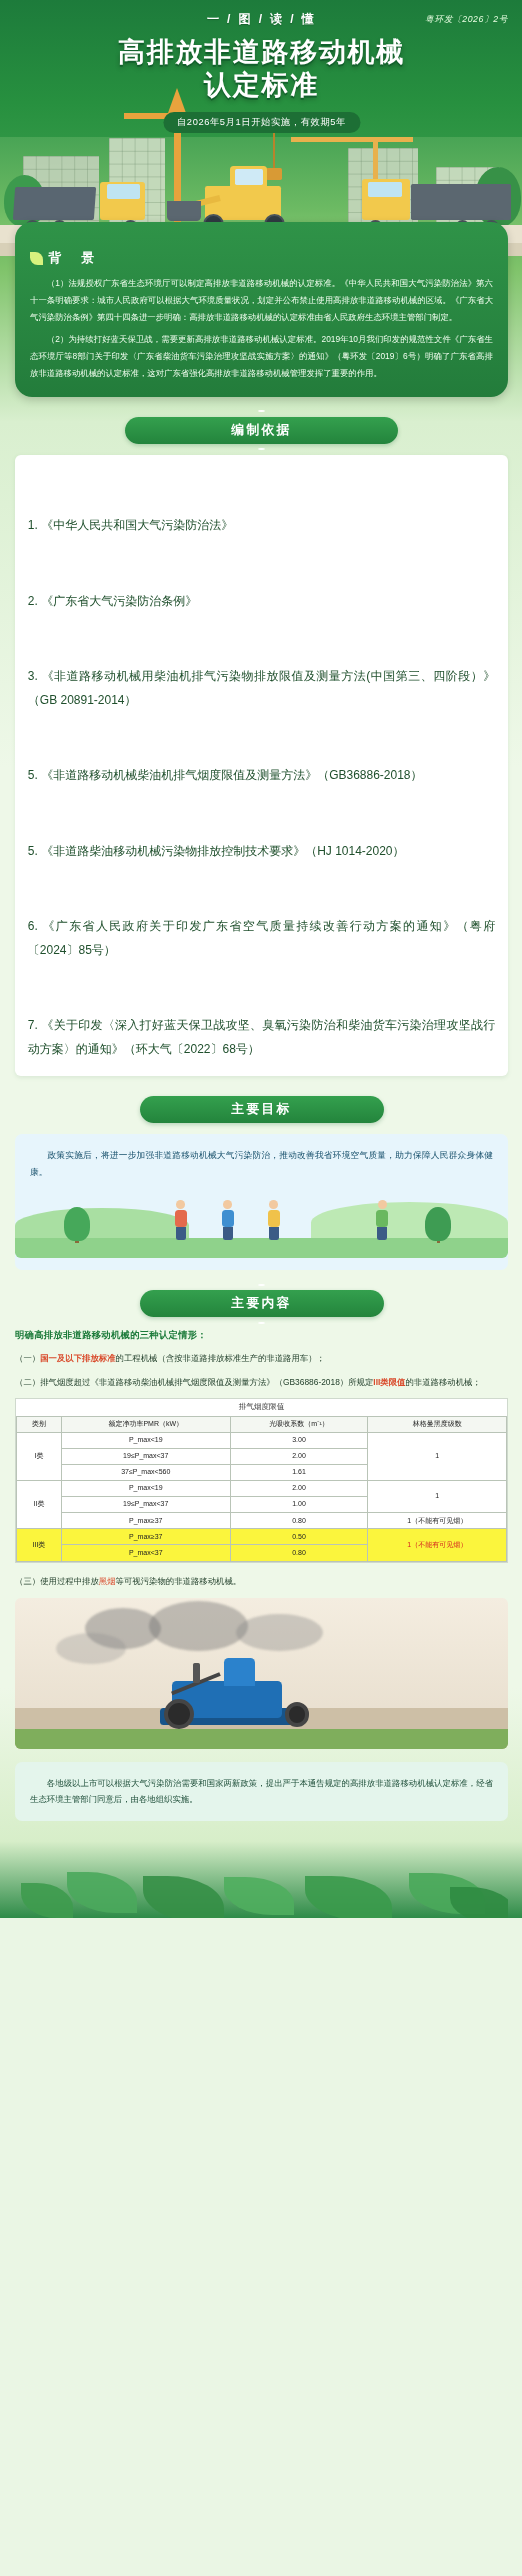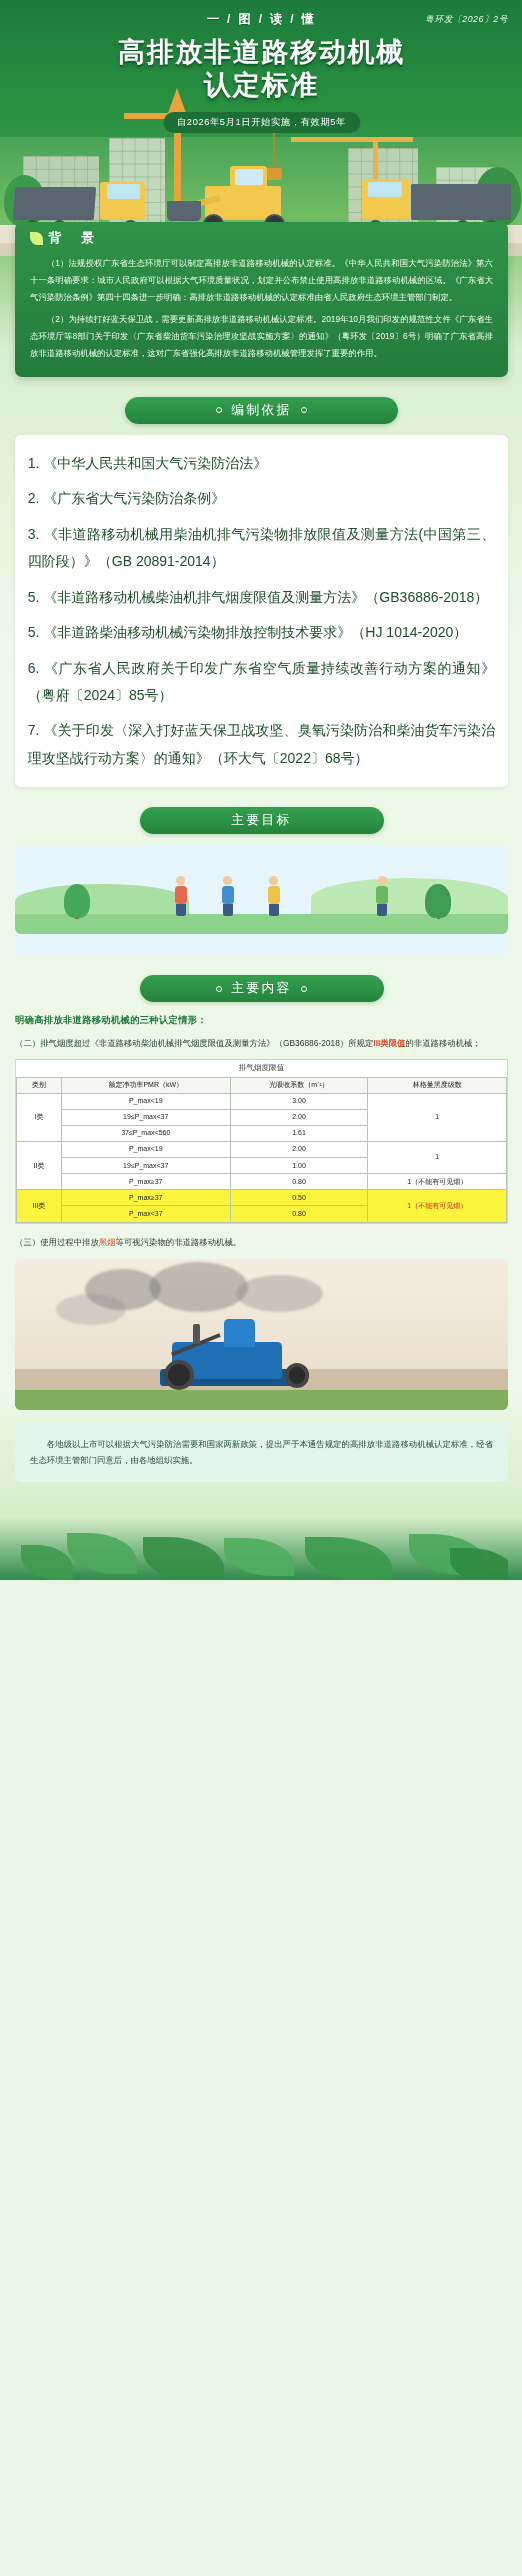--- a/index.html
+++ b/index.html
@@ -119,22 +119,22 @@
   #truckB .w2 { right:41px; }
   #truckB .w3 { right:12.8px; }
 
   
   .content { padding: 0 15px 0; position: relative; }
 
   
   .bg-card {
     margin: -34px 0 8px;
     background: linear-gradient(180deg,#2f9348,#237c3b);
-    border-radius: 7px;
-    padding: 8px 15px 15px;
+    border-radius: 17px;
+    padding: 28px 15px 15px;
     color:#ffffff;
     box-shadow: 0 2.3px 8.1px rgba(0,0,0,.18);
     position: relative;
     z-index: 3;
   }
   .bg-head { display:flex; align-items:center; gap:5.8px; margin-bottom:8.1px; }
   .bg-head .leaf {
     width:12.8px; height:12.8px; border-radius: 0 60% 0 60%;
     background:#d7f27e; display:inline-block;
   }
@@ -149,43 +149,45 @@
 
   
   .sec-title {
     margin: 20px auto 11.6px;
     width: 273px;
     height: 27px;
     background: linear-gradient(180deg,#34a04e,#23843c);
     border-radius: 14px;
     color:#fff;
     display:flex; align-items:center; justify-content:center; gap:9.3px;
-    font-size:12.8px; font-weight:normal; letter-spacing:2.3px;
+    font-size:12.8px; font-weight:bold; letter-spacing:2.3px;
     box-shadow: 0 1.7px 4.6px rgba(40,120,60,.28);
     position: relative;
+    flex-direction: column;
   }
   .sec-title .dot {
     width:6.4px; height:6.4px; border-radius:50%;
     border:1.2px solid #ffffff;
   }
   .sec-title.plain { width: 244px; }
 
   
   .list {
     background:#ffffff;
     border-radius:5.8px;
     padding: 10.5px 12.8px;
     box-shadow: 0 1.2px 4.6px rgba(80,130,90,.12);
   }
   .list .item {
     display:flex; gap:4.6px;
-    font-size:14px; line-height:1.95;
+    font-size:12px; line-height:1.95;
     color:#1f4f2c;
     padding: 4.1px 0;
     text-align: justify;
+    margin-top: 44px;
   }
 
   
   .goal-box {
     background:#e7f5fc;
     border-radius:7px;
     padding: 12.8px 15px;
     position:relative;
     overflow:hidden;
     min-height: 110px;
@@ -381,20 +383,21 @@
         </div>
       <div class="item">
           <span>7. 《关于印发〈深入打好蓝天保卫战攻坚、臭氧污染防治和柴油货车污染治理攻坚战行动方案〉的通知》（环大气〔2022〕68号）</span>
         </div>
     </div>
 
     <div class="sec-title plain">
       <span>主要目标</span>
     </div>
     <div class="goal-box">
+      <div class="goal-text">政策实施后，将进一步加强非道路移动机械大气污染防治，推动改善我省环境空气质量，助力保障人民群众身体健康。</div>
       <div class="goal-scene">
         <div class="gs-hill"></div>
         <div class="gs-hill2"></div>
         <div class="gs-ground"></div>
         <div class="gs-trunk" style="left:45px;"></div>
         <div class="gs-tree" style="left:34px;"></div>
         <div class="gs-trunk" style="right:53px;"></div>
         <div class="gs-tree" style="right:42px; background:#3e9c53;"></div>
         <div class="person" style="left:145px;">
           <div class="head"></div>
@@ -420,20 +423,23 @@
     </div>
 
     <div class="sec-title plain">
       <span class="dot"></span>
       <span>主要内容</span>
       <span class="dot"></span>
     </div>
 
     <div class="lead">明确高排放非道路移动机械的三种认定情形：</div>
 
+    <div class="para">
+      <span>（一）</span><span class="k1">国一及以下排放标准</span><span>的工程机械（含按非道路排放标准生产的非道路用车）；</span>
+    </div>
 
     <div class="para">
       <span>（二）排气烟度超过《非道路移动柴油机械排气烟度限值及测量方法》（GB36886-2018）所规定</span><span class="k2">III类限值</span><span>的非道路移动机械；</span>
     </div>
 
     <div class="tbl-wrap">
       <div class="tbl-cap">排气烟度限值</div>
       <table>
         <thead>
           <tr>

